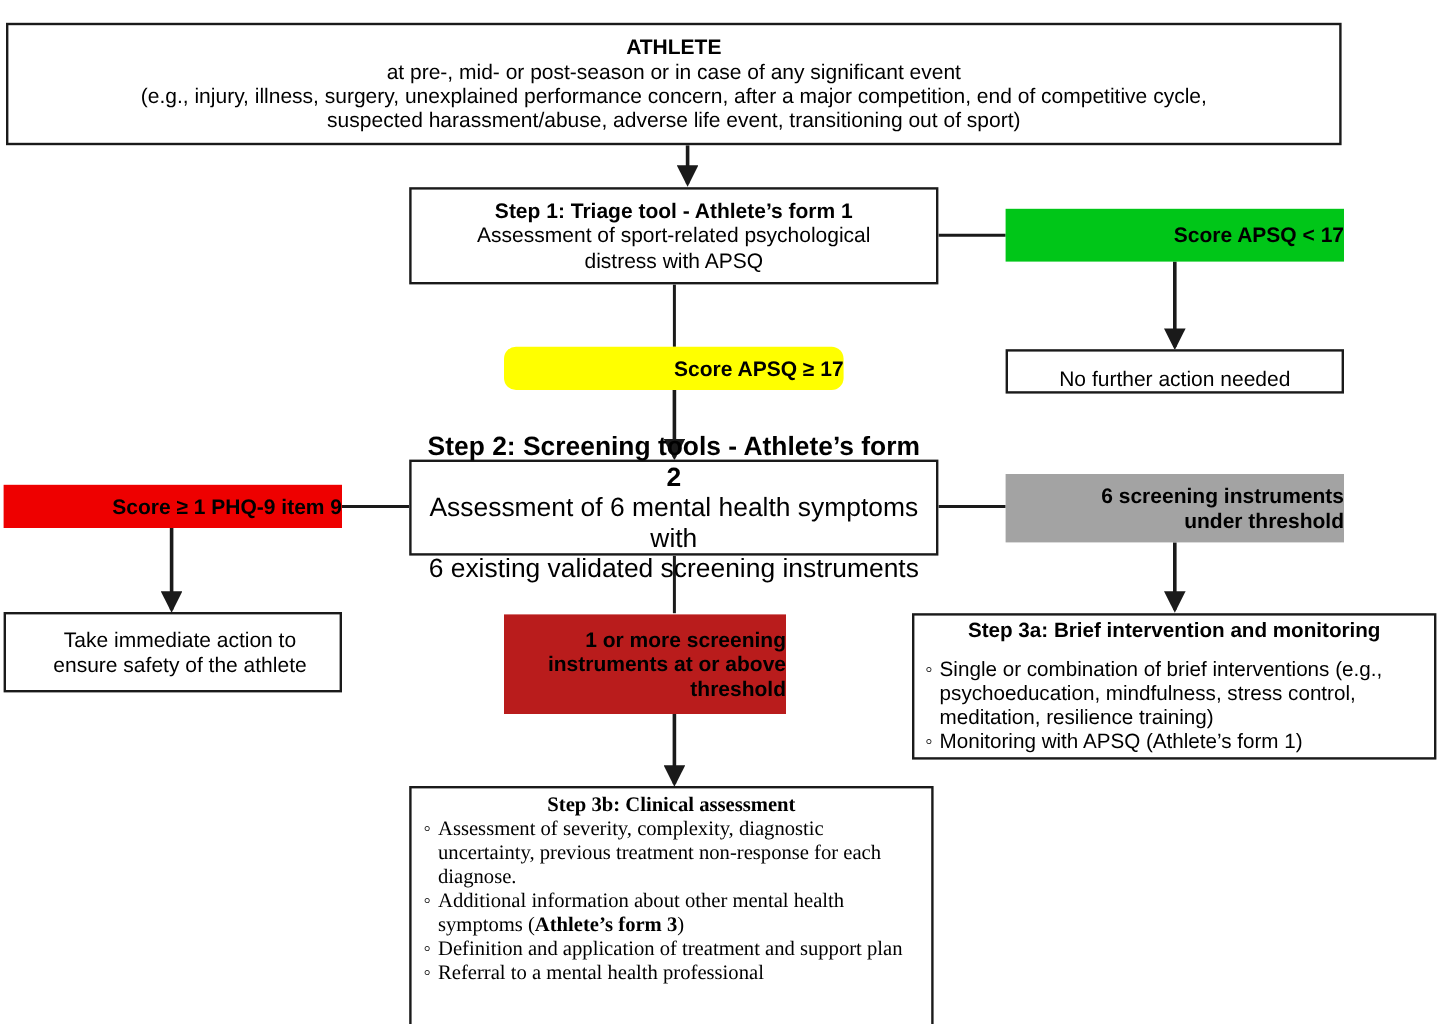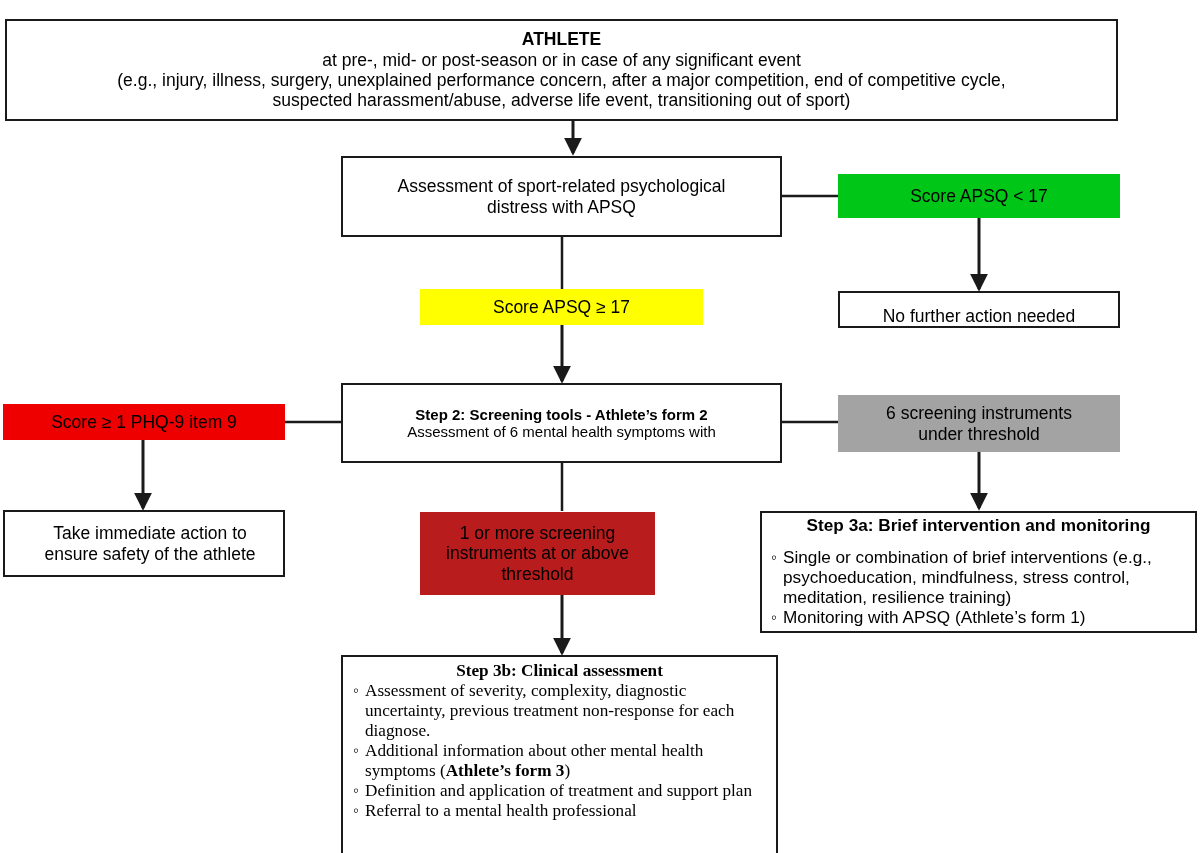--- a/index.html
+++ b/index.html
@@ -30,23 +30,23 @@
     text-align: center;
     line-height: 1.16;
   }
   .tag {
     position: absolute;
     box-sizing: border-box;
     border: none;
     display: flex;
     flex-direction: column;
     justify-content: center;
-    align-items: center;
+    align-items: flex-end;
     text-align: center;
-    font-weight: normal;
+    font-weight: bold;
     line-height: 1.16;
   }
   .title {
     font-weight: bold;
   }
   .lines {
     position: absolute;
     inset: 0;
     pointer-events: none;
   }
@@ -108,39 +108,41 @@
   </svg>
 
   <div class="box" style="left:5px; top:4px; width:1113px; height:102px; font-size:17.5px; padding:4px 8px;">
     <div class="title">ATHLETE</div>
     <div class="body-text">at pre-, mid- or post-season or in case of any significant event</div>
     <div class="body-text">(e.g., injury, illness, surgery, unexplained performance concern, after a major competition, end of competitive cycle,</div>
     <div class="body-text">suspected harassment/abuse, adverse life event, transitioning out of sport)</div>
   </div>
 
   <div class="box" style="left:341px; top:141px; width:441px; height:81px; font-size:17.5px; padding:2px 6px;">
+    <div class="title">Step 1: Triage tool - Athlete’s form 1</div>
     <div class="body-text">Assessment of sport-related psychological</div>
     <div class="body-text">distress with APSQ</div>
   </div>
 
   <div class="tag" style="left:838px; top:159px; width:282px; height:44px; background:#00c618; font-size:17.5px;">
     <span>Score APSQ &lt; 17</span>
   </div>
 
   <div class="box" style="left:838px; top:276px; width:282px; height:37px; font-size:17.5px;justify-content:flex-end;">
     <div class="body-text">No further action needed</div>
   </div>
 
-  <div class="tag" style="left:420px; top:274px; width:283px; height:36px; background:#ffff00; font-size:17.5px;">
+  <div class="tag" style="left:420px; top:274px; width:283px; height:36px; background:#ffff00; font-size:17.5px;border-radius:10px;">
     <span>Score APSQ ≥ 17</span>
   </div>
 
-  <div class="box" style="left:341px; top:368px; width:441px; height:80px; font-size:15px; padding:2px 6px;">
+  <div class="box" style="left:341px; top:368px; width:441px; height:80px; font-size:22px; padding:2px 6px;">
     <div class="title">Step 2: Screening tools - Athlete’s form 2</div>
     <div class="body-text">Assessment of 6 mental health symptoms with</div>
+    <div class="body-text">6 existing validated screening instruments</div>
   </div>
 
   <div class="tag" style="left:3px; top:389px; width:282px; height:36px; background:#ee0000; font-size:17.5px;">
     <span>Score ≥ 1 PHQ-9 item 9</span>
   </div>
 
   <div class="box" style="left:3px; top:495px; width:282px; height:67px; font-size:17.5px;padding-left:12px;">
     <div class="body-text">Take immediate action to</div>
     <div class="body-text">ensure safety of the athlete</div>
   </div>

